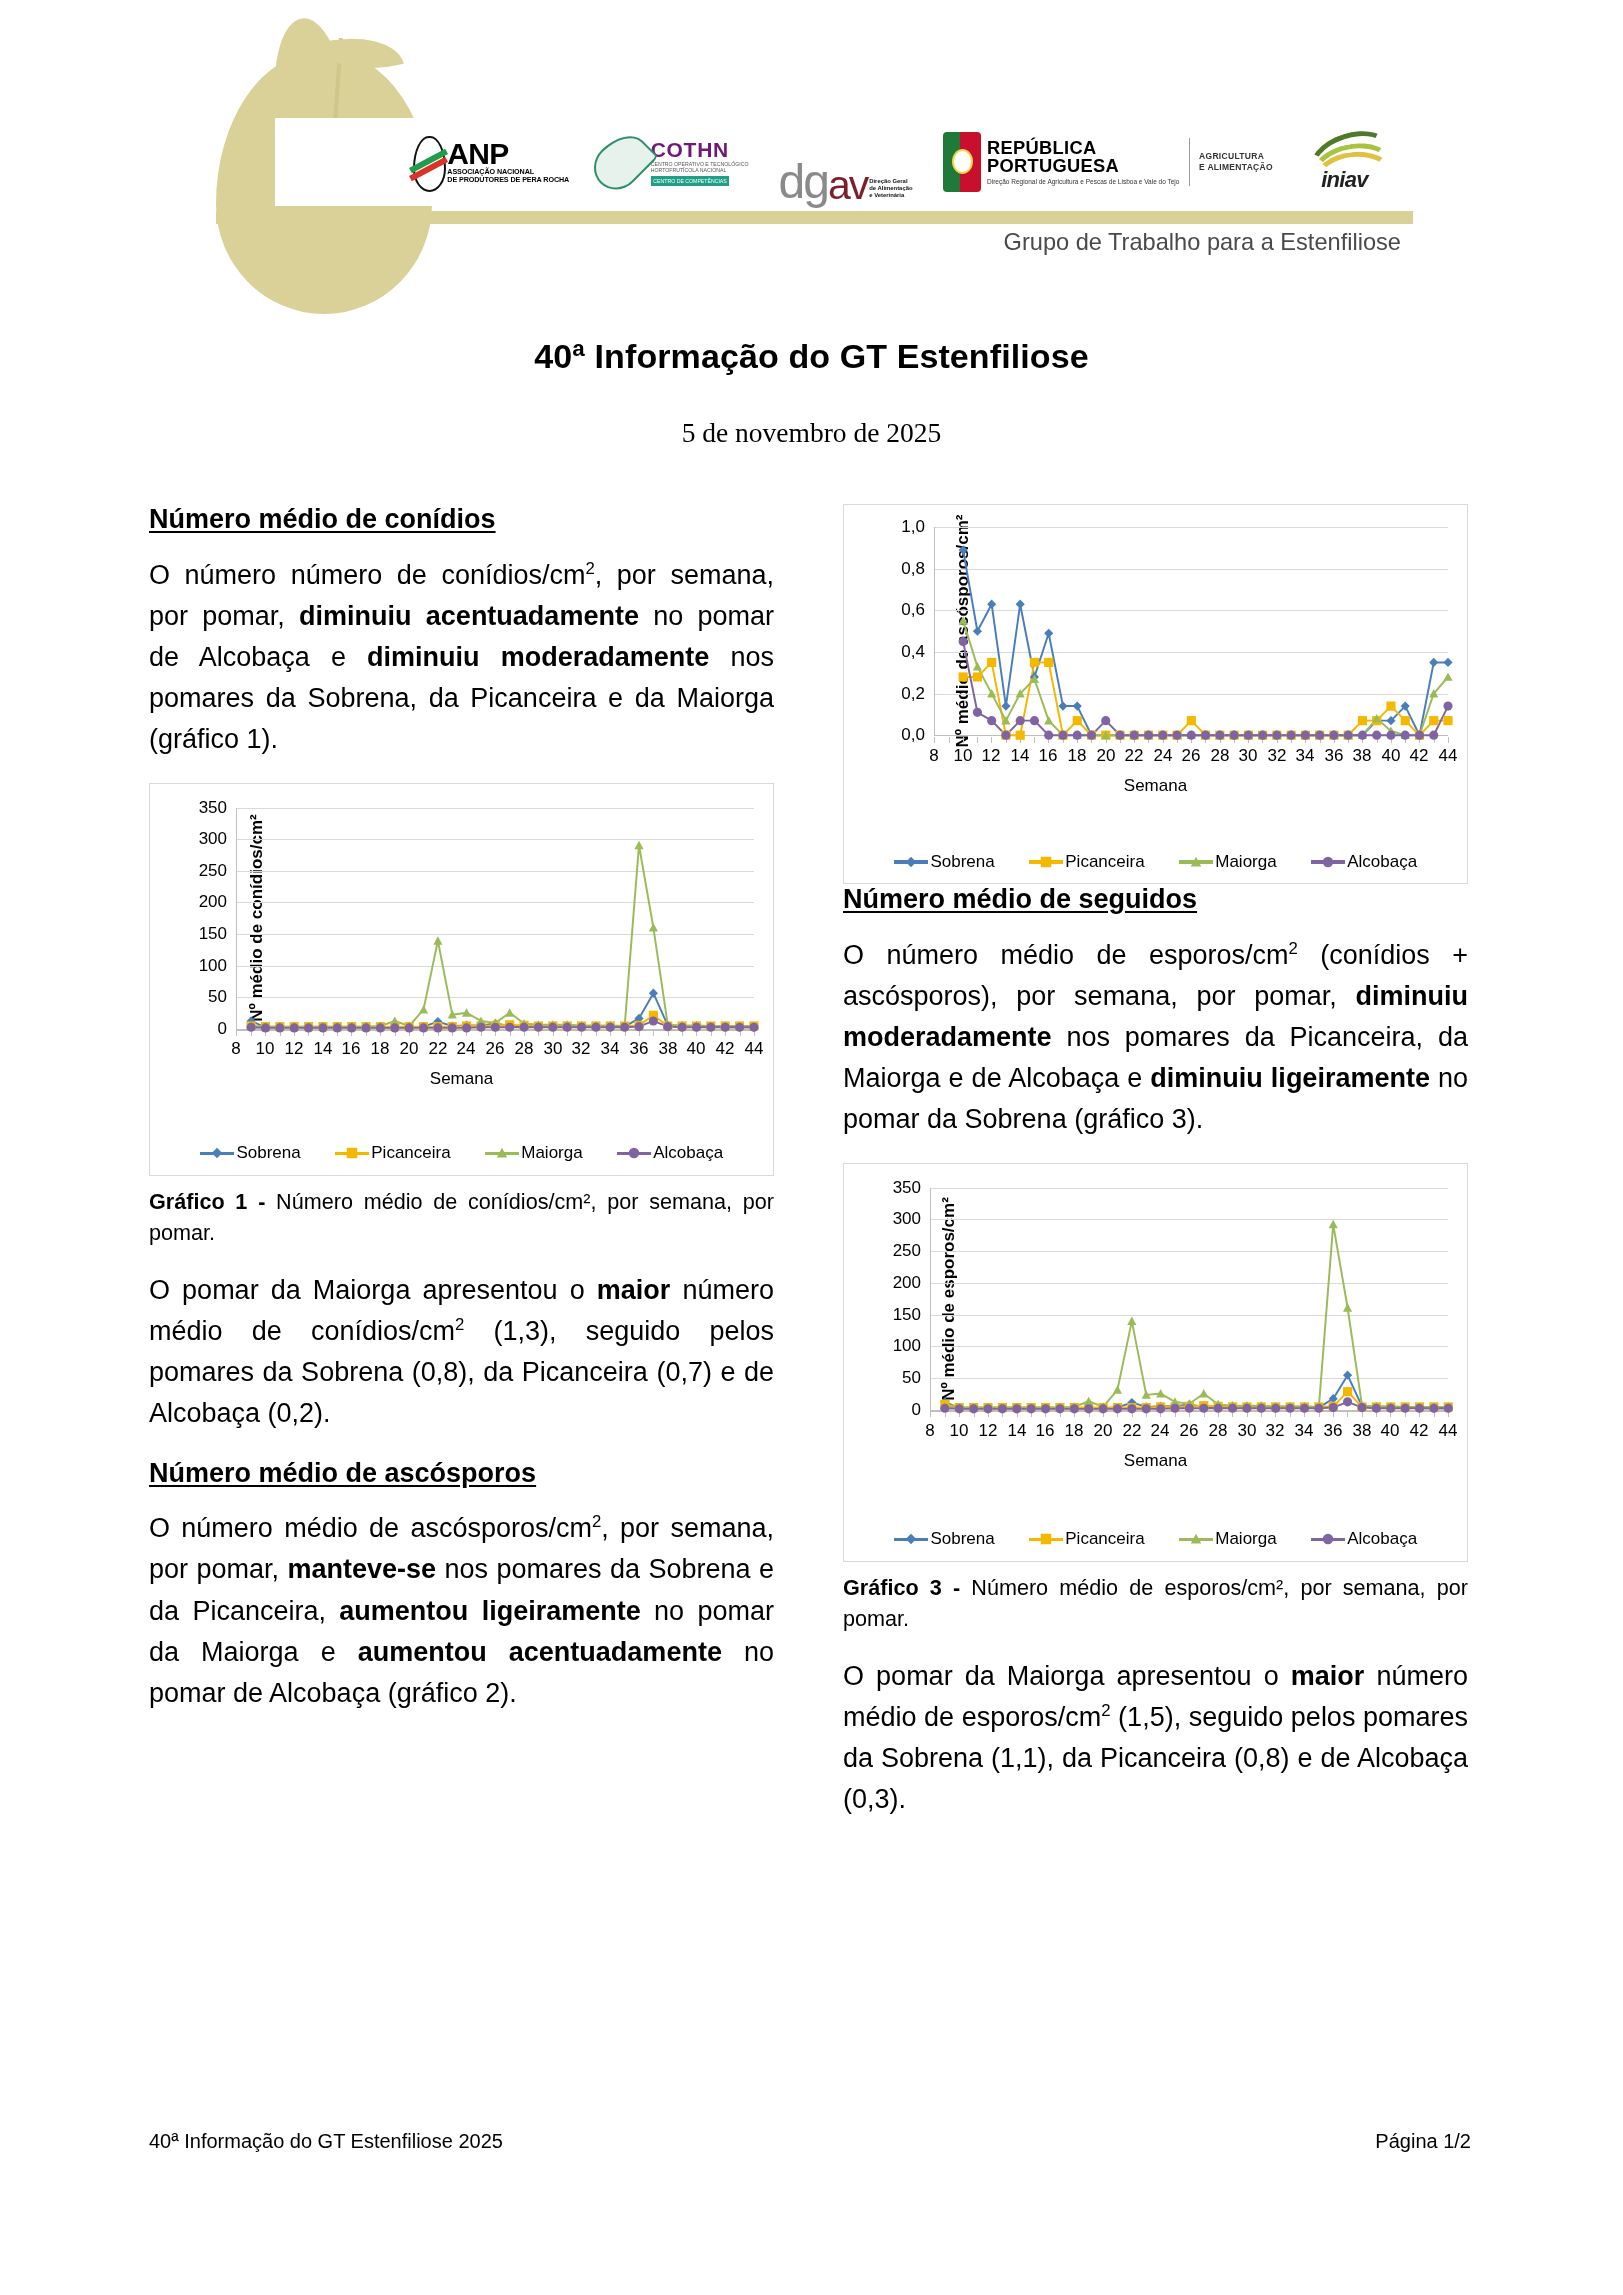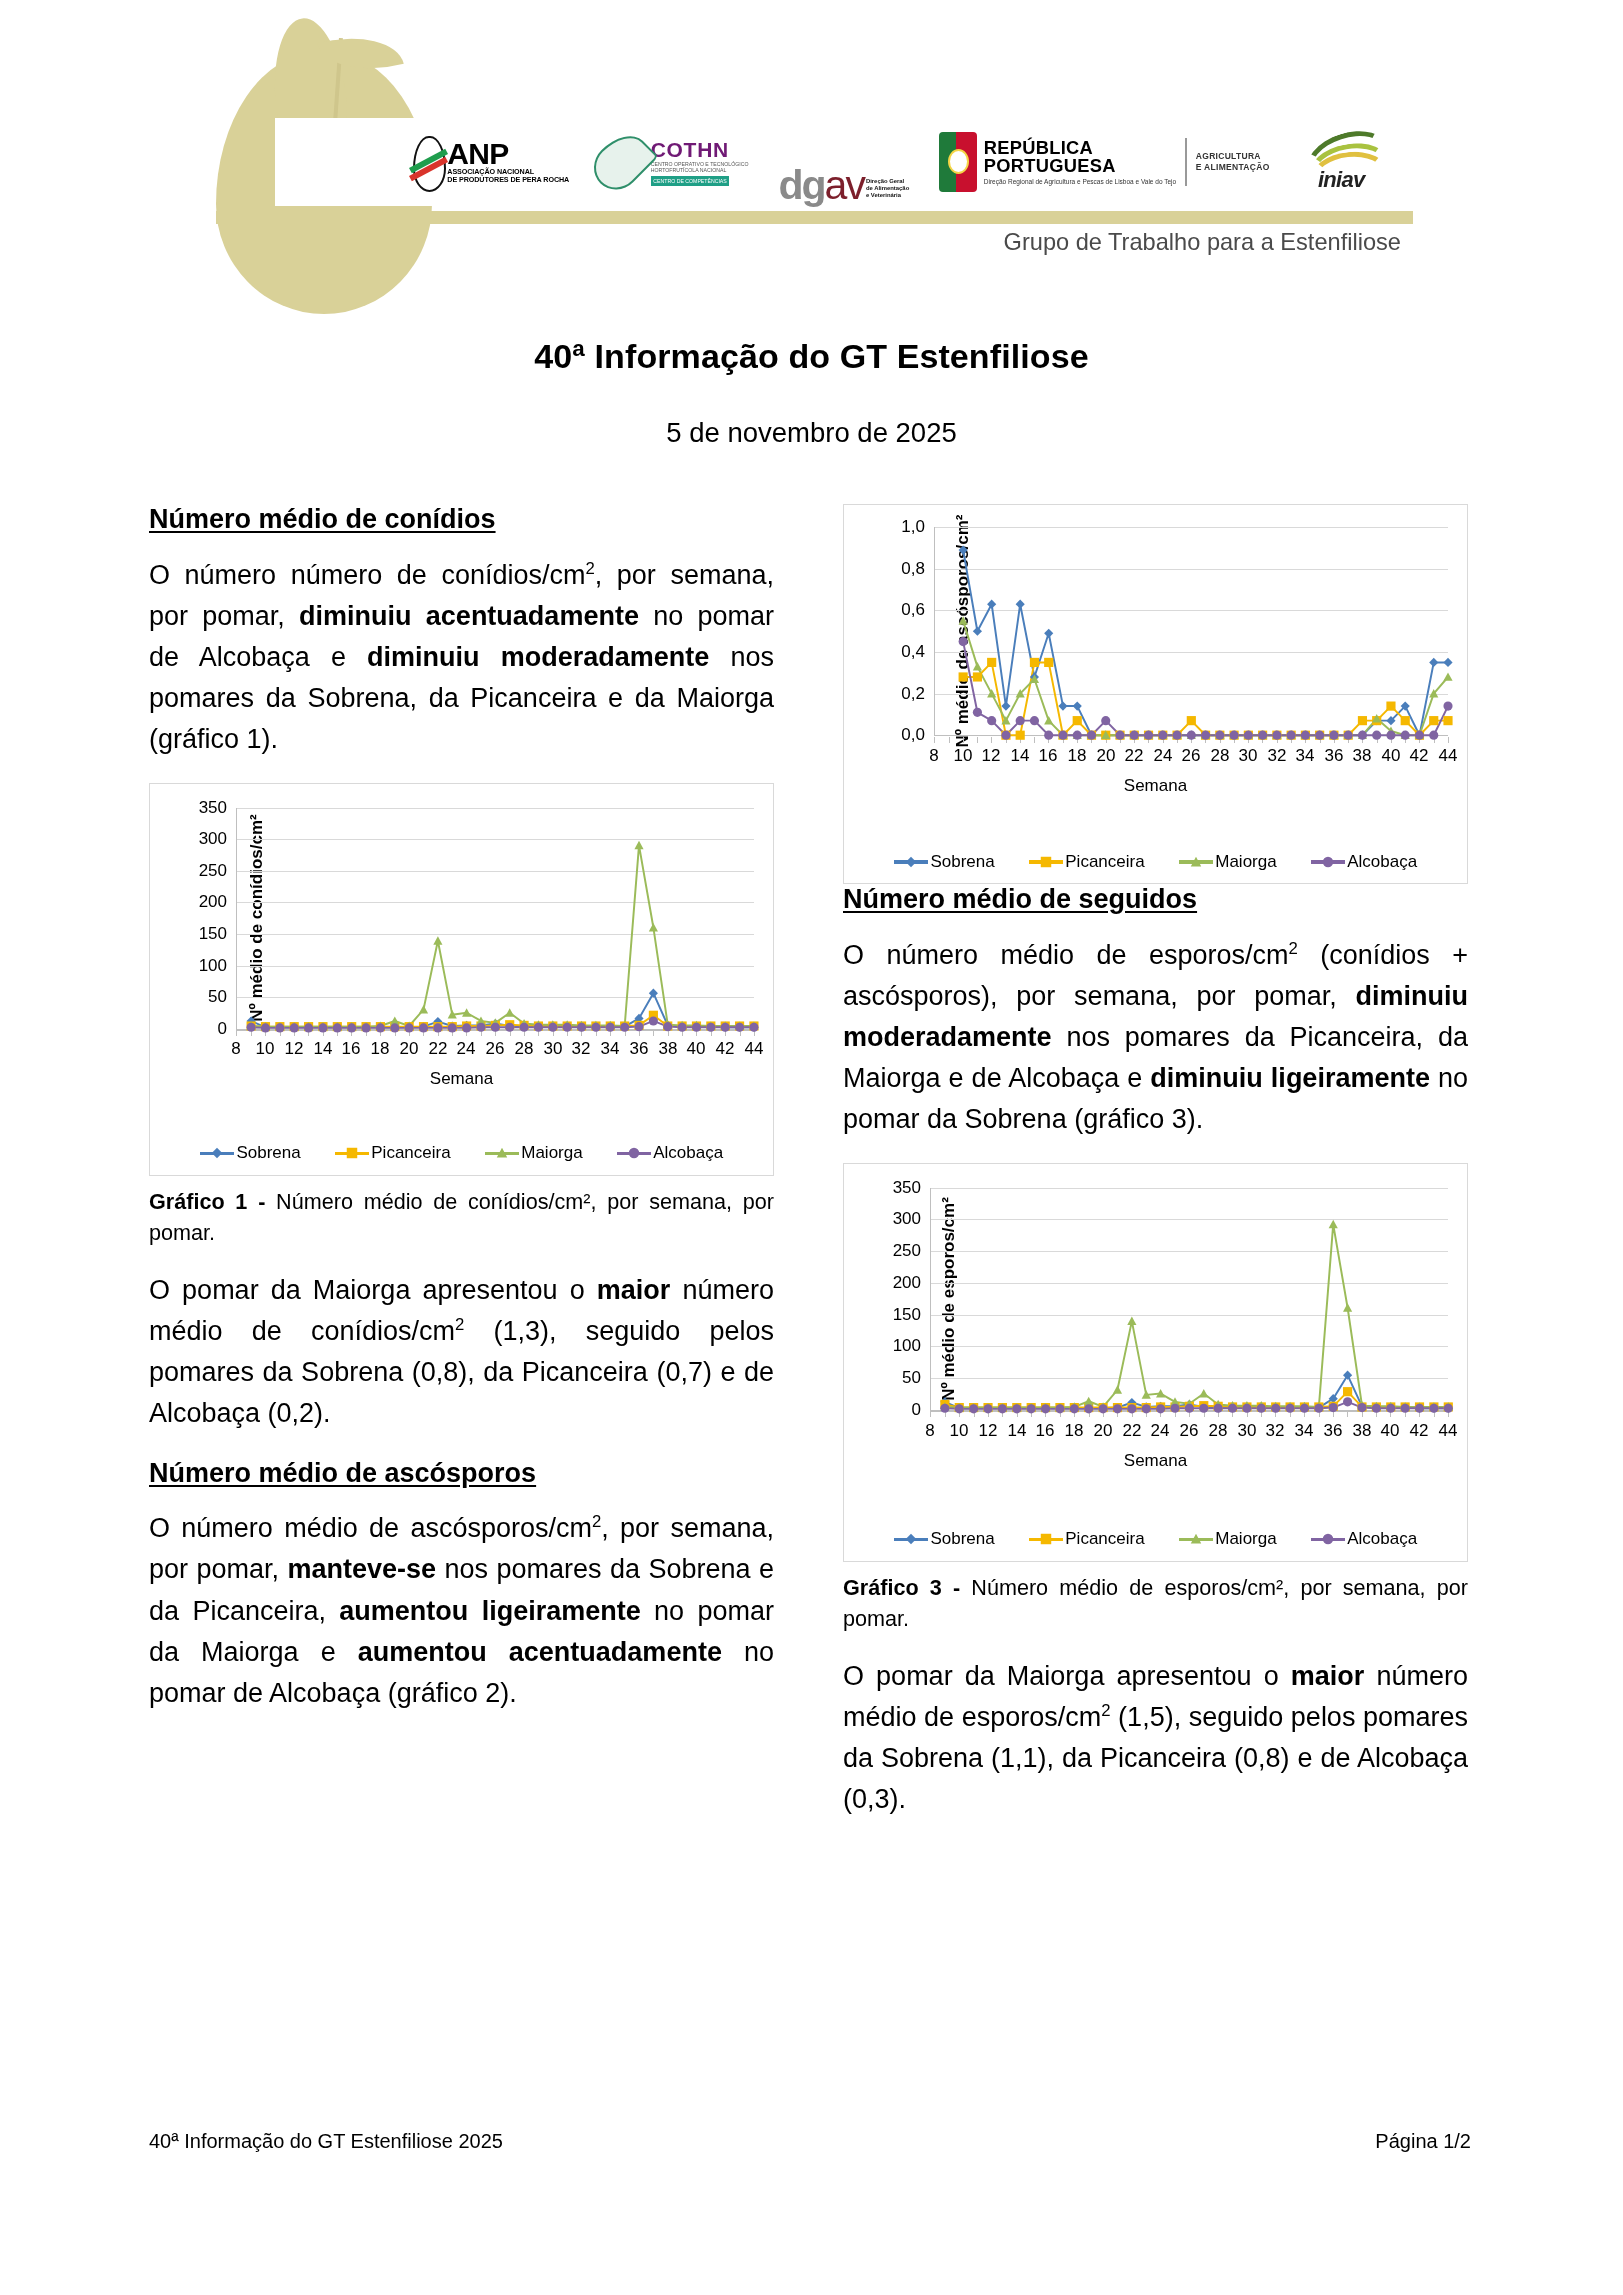--- a/index.html
+++ b/index.html
@@ -47,21 +47,21 @@
   .cothn{display:flex;align-items:center;}
   .cothn .drop{width:41px;height:56px;background:#e7f2ec;border:2px solid #2f8f6a;
       border-radius:50% 8% 50% 50% / 60% 12% 40% 40%;transform:rotate(45deg);}
   .cothn .t{margin-left:6.5px;}
   .cothn .n{font-size:21px;font-weight:600;letter-spacing:0.7px;color:#701a75;}
   .cothn .s{font-size:5.2px;color:#555;line-height:1.1;}
   .cothn .badge{margin-top:2px;background:#1f9f86;color:#fff;font-size:5.2px;padding:2px 2.6px;display:inline-block;}
 
   
   .dgav{display:flex;align-items:flex-end;}
-  .dgav .dg{font-size:41px;color:#8a8a8a;font-weight:700;line-height:0.8;letter-spacing:-2px;}
+  .dgav .dg{font-size:48px;color:#8a8a8a;font-weight:400;line-height:0.8;letter-spacing:-2px;}
   .dgav .av{font-size:41px;color:#7c1f2b;font-weight:300;line-height:0.8;letter-spacing:-2px;}
   .dgav .sub{font-size:5.9px;font-weight:bold;color:#111;line-height:1.2;margin-left:2px;margin-bottom:2px;}
 
   
   .rp{display:flex;align-items:center;}
   .rp .shield{width:38px;height:60px;position:relative;}
   .rp .shield .g{position:absolute;left:0;top:0;width:17px;height:60px;background:#1f7a3a;border-radius:3.9px 0 0 3.9px;}
   .rp .shield .r{position:absolute;left:17px;top:0;width:21px;height:60px;background:#c8102e;border-radius:0 3.9px 3.9px 0;}
   .rp .shield .c{position:absolute;left:9.2px;top:17px;width:17px;height:21px;border:2px solid #f5d547;border-radius:50%;background:#fff;}
   .rp .tt{margin-left:6.5px;}
@@ -77,21 +77,21 @@
      border-color:#4e7a2a transparent transparent transparent;transform:rotate(-18deg);}
   .iniav .arc2{position:absolute;left:9.2px;top:14.4px;width:72px;height:41px;border:5.2px solid #a9c23f;border-radius:50%;
      border-color:#a9c23f transparent transparent transparent;transform:rotate(-10deg);}
   .iniav .arc3{position:absolute;left:11.8px;top:22px;width:68px;height:38px;border:5.2px solid #e0c040;border-radius:50%;
      border-color:#e0c040 transparent transparent transparent;transform:rotate(-6deg);}
   .iniav .word{position:absolute;left:18.3px;top:37px;font-size:22px;font-weight:bold;color:#222;font-style:italic;letter-spacing:-0.7px;}
 
   
   .doc-title{position:absolute;left:0;top:337px;width:1623px;text-align:center;
      font-size:34px;font-weight:bold;letter-spacing:0.1px;}
-  .doc-date{position:absolute;left:0;top:417px;width:1623px;text-align:center;font-size:27.5px;}
+  .doc-date{position:absolute;left:0;top:417px;width:1623px;text-align:center;font-size:27.5px;font-family:Liberation Serif, serif;}
 
   
   .col{position:absolute;width:625px;}
   .col.left{left:149px;top:504px;}
   .col.right{left:843px;top:504px;}
 
   p.body-text{font-size:27px;line-height:1.52;text-align:justify;margin:0 0 23.6px 0;}
   p.body-text:last-child{margin-bottom:0;}
   h2.section{font-size:27px;font-weight:bold;text-decoration:underline;
      margin:0 0 19.6px 0;text-underline-offset:3.3px;}

